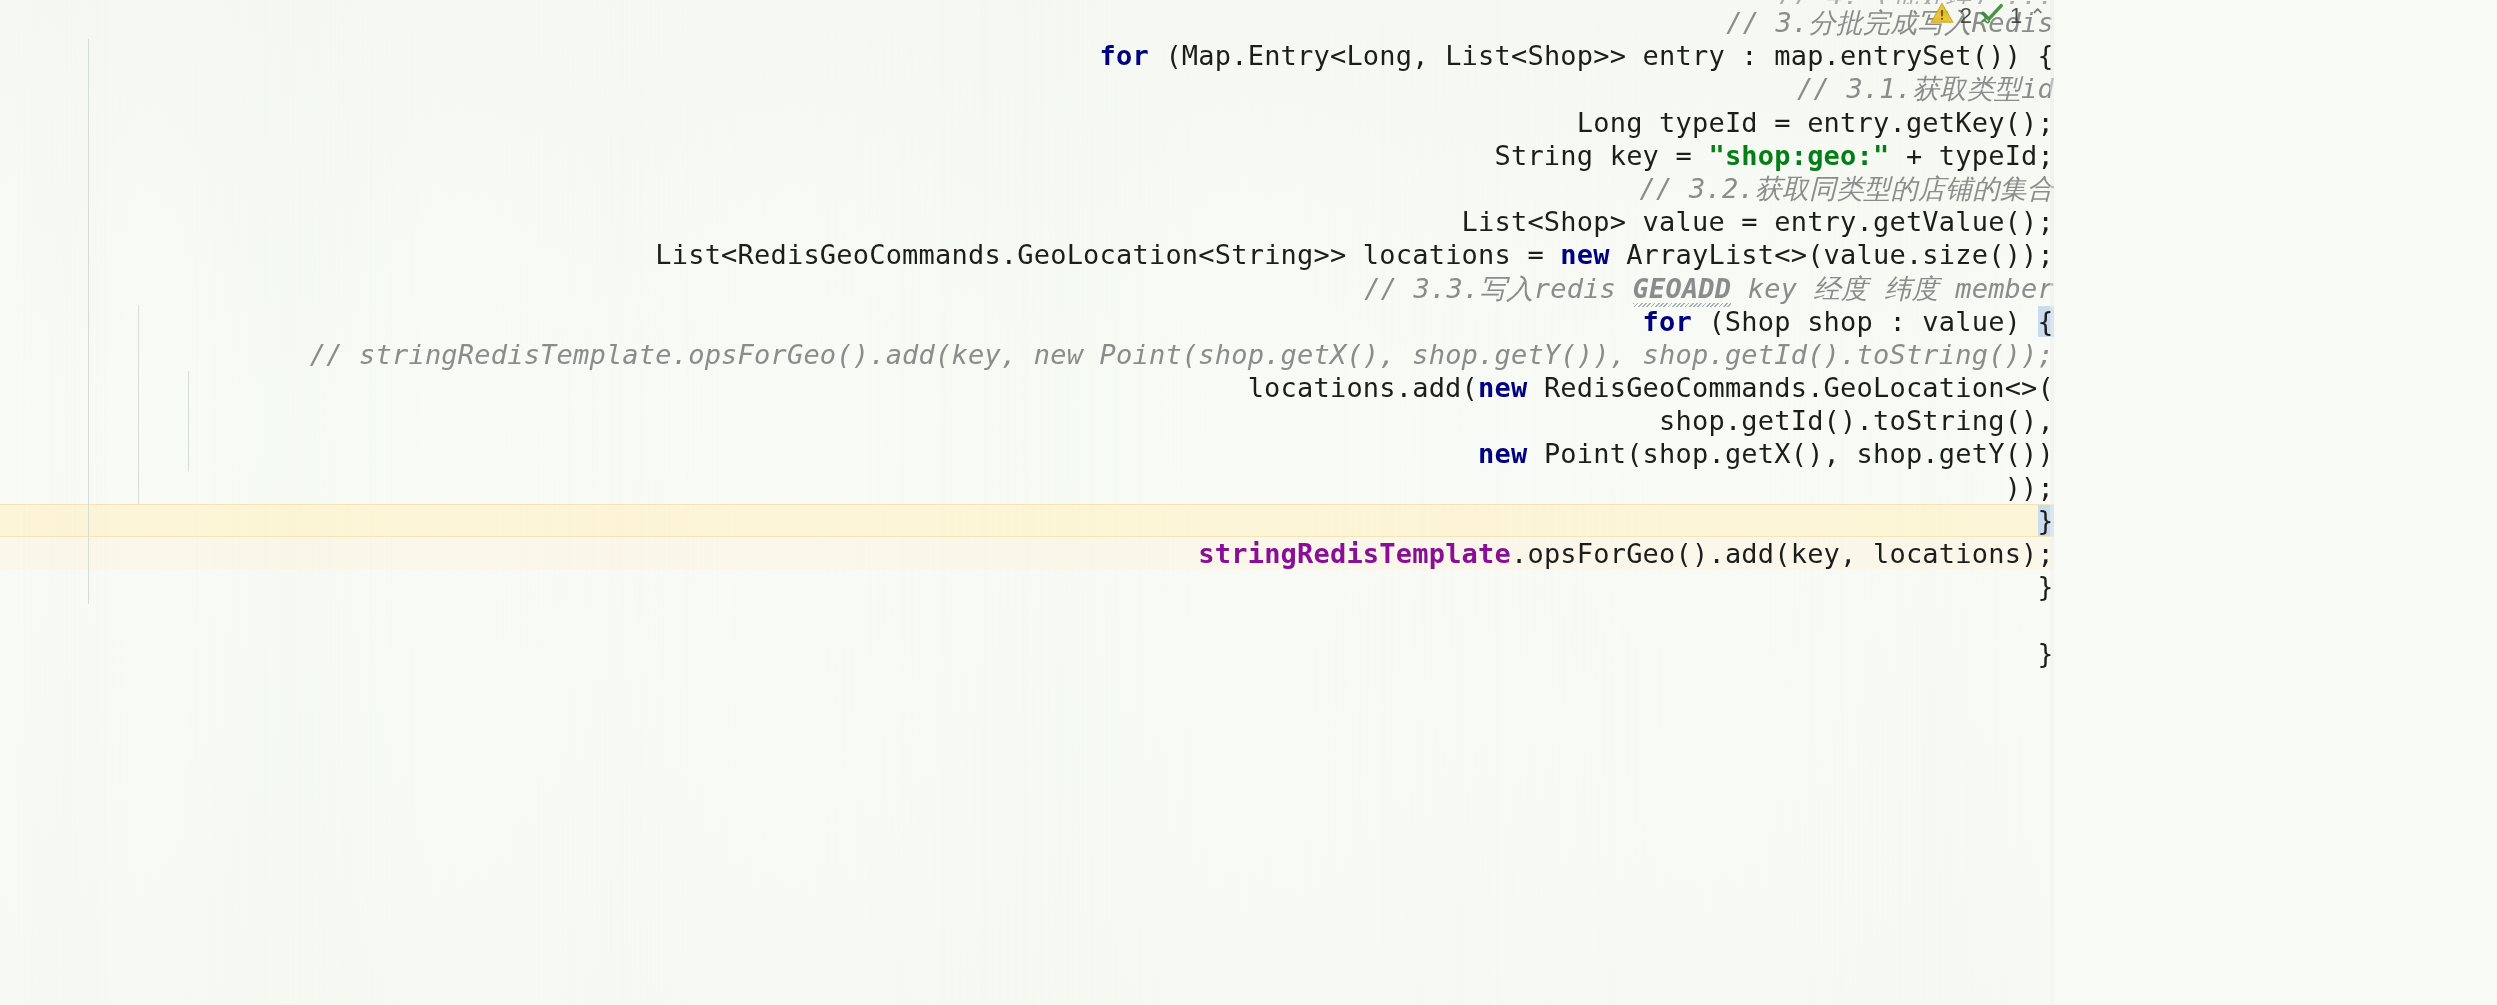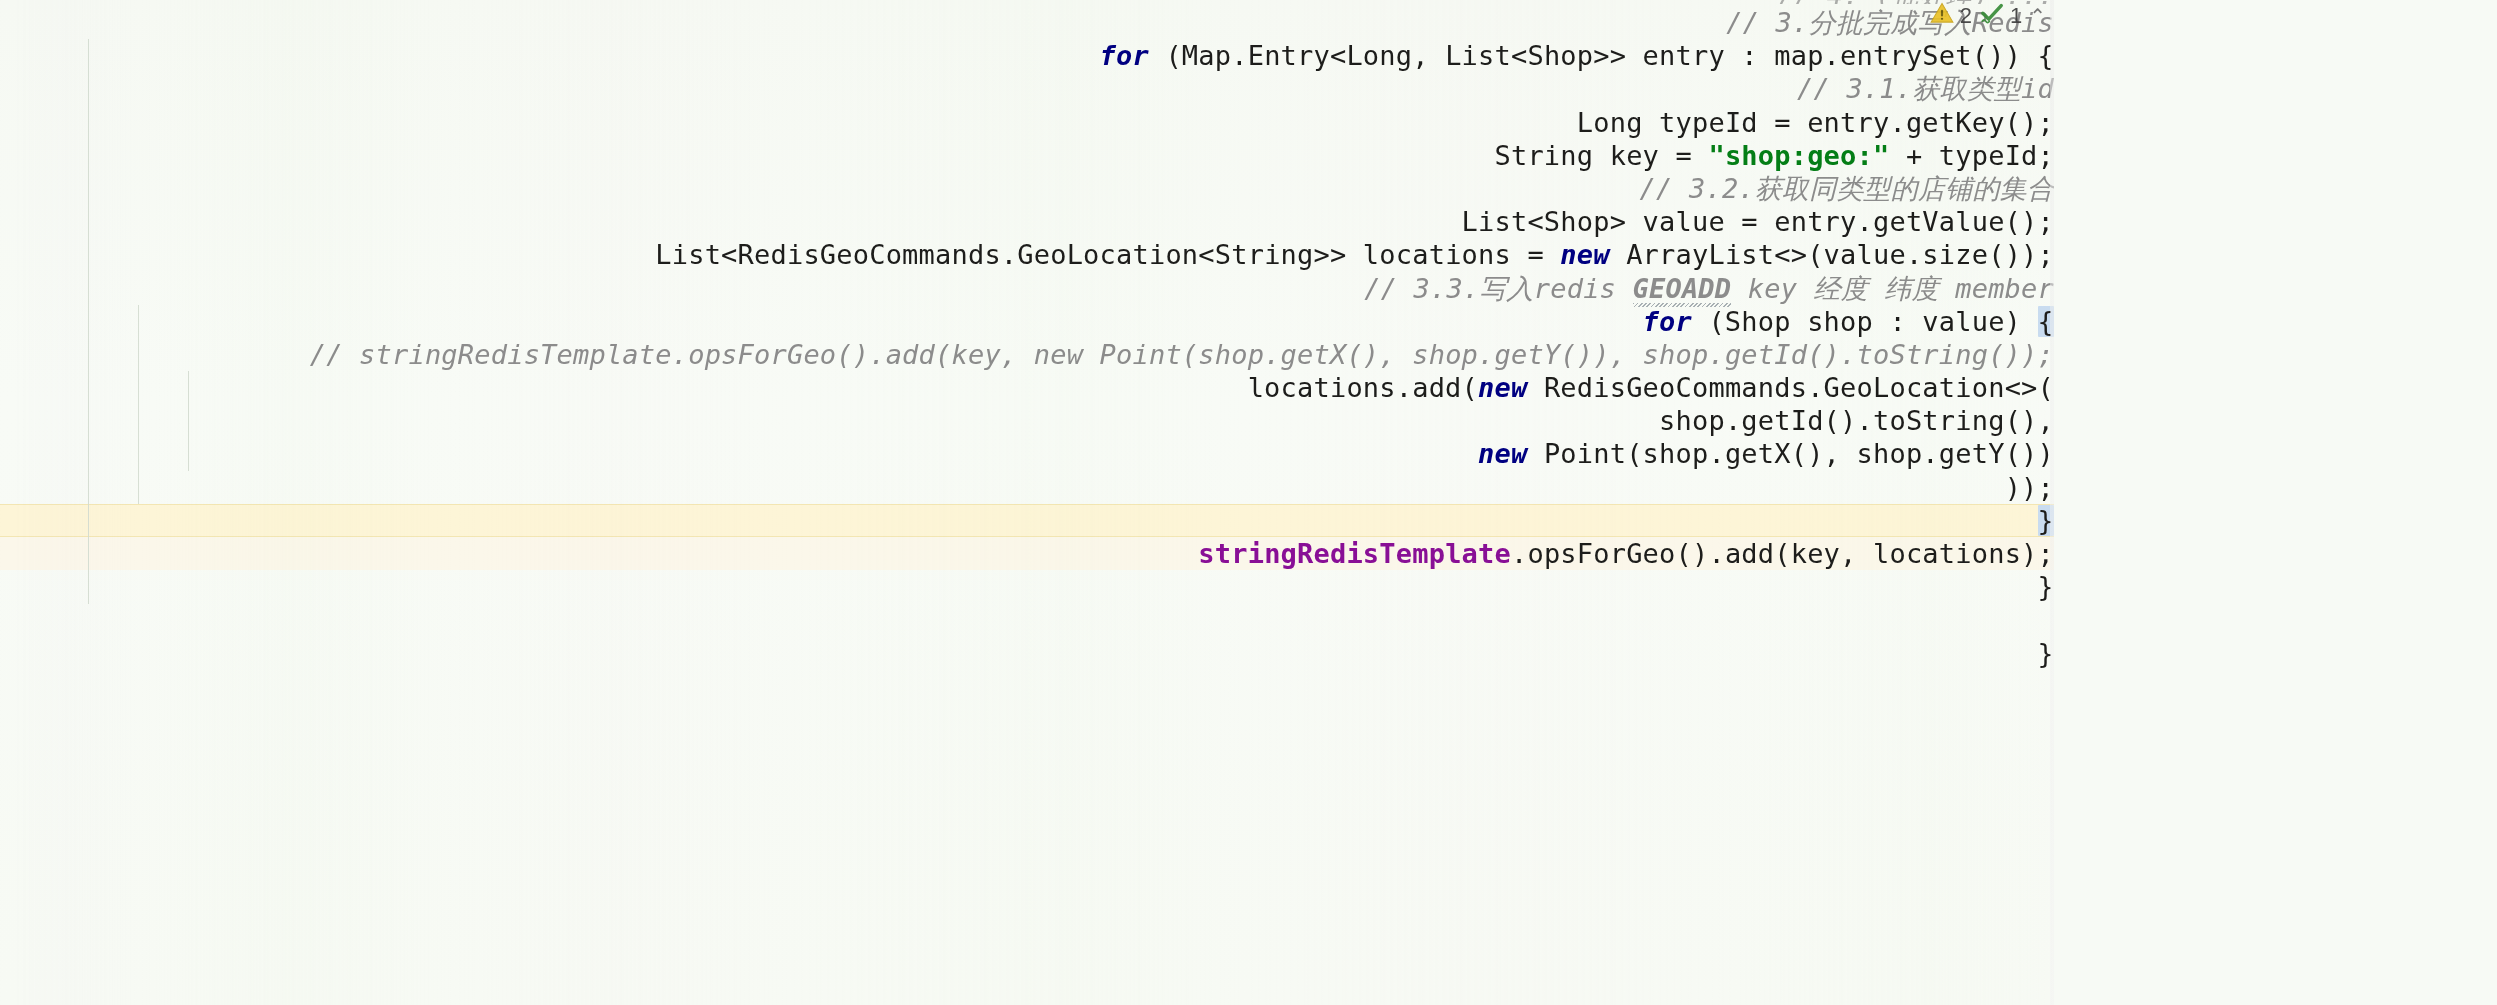--- a/index.html
+++ b/index.html
@@ -87,21 +87,21 @@
 
   
   .guide {
     position:absolute;
     width:1px;
     background:#d3dbd0;
     opacity:.9;
   }
 
   
-  .kw      { color:#00007f; font-weight:bold;font-style:italic; }          
+  .kw      { color:#00007f; font-weight:bold; }          
   .str     { color:#067d17; font-weight:bold; }          
   .cmt     { color:#8c8c8c; font-style:italic; }         
   .field   { color:#871094; font-weight:bold;margin-top:22px; }          
   .plain   { color:#1d1d1b; }
   .brace-hl{ background:#c9dcf0; border-radius:1px; }    
 
   
   .squiggle {
     position:relative;
     text-decoration:none;

